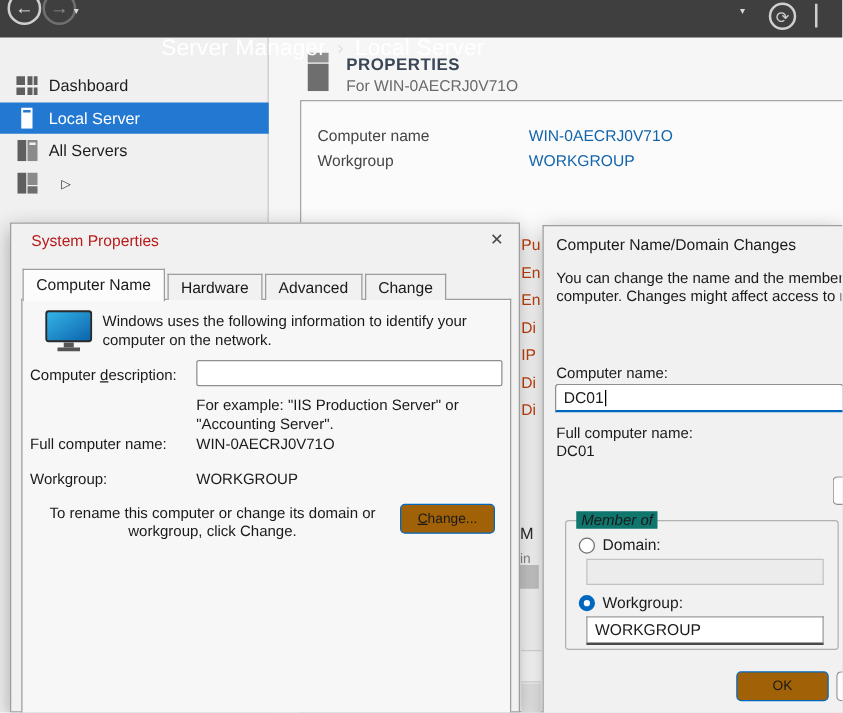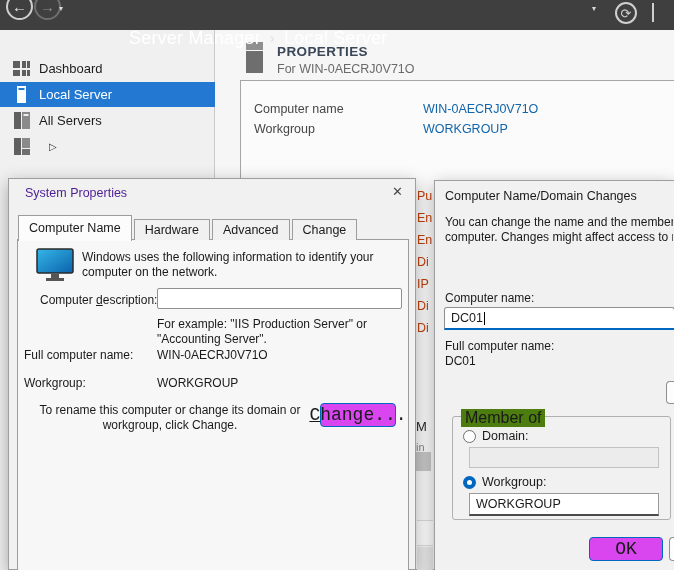--- a/index.html
+++ b/index.html
@@ -35,43 +35,43 @@
   .prop-label { position:absolute; left:13px; font-size:12.5px; color:#464646; }
   .prop-link { position:absolute; left:182px; font-size:12.5px; color:#1265ab; cursor:pointer; }
 
   
   .frag { position:absolute; left:417px; width:16px; height:15px; overflow:hidden; font-size:12.5px; color:#c2410c; white-space:nowrap; z-index:2; }
   .frag-dark { position:absolute; left:416px; width:16px; overflow:hidden; white-space:nowrap; z-index:2; }
   .strip-block { position:absolute; z-index:2; }
 
   
   .dialog { position:absolute; background:#f1f1f1; border:1px solid #9e9e9e; box-shadow:0 5px 16px rgba(0,0,0,.32); }
-  .dlg-title { position:absolute; font-size:12.5px; color:#4c1d95; white-space:nowrap; }
-  .btn { background:#d946ef; border:1px solid #8f8f8f; border-radius:4px; font-size:18px; color:#1a1a1a; display:flex; align-items:center; justify-content:center; cursor:pointer;font-family:Liberation Mono, monospace; }
+  .dlg-title { position:absolute; font-size:12.5px; color:#b91c1c; white-space:nowrap; }
+  .btn { background:#a16207; border:1px solid #8f8f8f; border-radius:4px; font-size:11px; color:#1a1a1a; display:flex; align-items:center; justify-content:center; cursor:pointer; }
   .btn.focused { border:1.5px solid #0067c0; }
   .u { text-decoration:underline; }
   .textfield { background:#ffffff; border:1px solid #8f8f8f; font-size:12.5px; color:#1a1a1a; display:flex; align-items:center; padding:0 6px; }
 
   
   #sysprop { left:8px; top:178px; width:408px; height:392px; z-index:3; }
   #sysprop .close-x { position:absolute; right:12px; top:5px; font-size:13px; color:#4a4a4a; cursor:pointer; }
   .tabs { position:absolute; left:9px; top:33px; display:flex; align-items:flex-end; height:28px; z-index:2; }
   .tab { border:1px solid #9c9c9c; border-bottom:none; background:#f1f1f1; font-size:12.5px; color:#1a1a1a; padding:0 10px; line-height:21px; height:21px; margin-right:2px; cursor:pointer; }
   .tab.active { background:#fcfcfc; height:26px; line-height:25px; position:relative; margin-bottom:-1px; }
   .tabpage { position:absolute; left:8px; top:60px; width:392px; height:332px; background:#f7f7f7; border:1px solid #9c9c9c; border-bottom:none; }
   .tp-text { position:absolute; font-size:12px; color:#1a1a1a; line-height:15px; }
   .monitor { position:absolute; left:18px; top:8px; width:38px; height:34px; }
 
   
   #cndc { left:434px; top:180px; width:240px; height:476px; border-right:none; z-index:4; }
   #cndc .dlg-text { position:absolute; font-size:12px; color:#1a1a1a; line-height:15px; white-space:nowrap; overflow:hidden; }
   .input-focused { position:absolute; left:9px; top:126px; width:231px; height:23px; background:#fff; border:1px solid #8f8f8f; border-bottom:2px solid #0067c0; border-radius:3px 3px 0 0; display:flex; align-items:center; padding:0 6px; font-size:12.5px; color:#1a1a1a; }
   .caret { display:inline-block; width:1px; height:13px; background:#000; margin-left:1px; }
   .groupbox { position:absolute; left:17px; top:235px; width:219px; height:104px; border:1px solid #b0b0b0; border-radius:3px; }
-  .gb-legend { position:absolute; top:-8px; left:8px; background:#4d7c0f; padding:0 4px; font-size:16px; color:#1a1a1a; }
+  .gb-legend { position:absolute; top:-8px; left:8px; background:#0f766e; padding:0 4px; font-size:12px; color:#1a1a1a;font-style:italic; }
   .radio { position:absolute; width:13px; height:13px; border-radius:50%; background:#fff; }
   .radio.off { border:1px solid #707070; }
   .radio.on { border:4px solid #0067c0; }
   .radio-label { position:absolute; font-size:12.5px; color:#1a1a1a; }
   .gb-input { position:absolute; left:16px; width:190px; height:21px; font-size:12.5px; }
   .gb-input.disabled { background:#ececec; border:1px solid #c2c2c2; }
   .gb-input.editable { background:#fff; border:1px solid #9a9a9a; border-bottom:2px solid #4a4a4a; height:23px; }
   .btn-fragment { position:absolute; background:#fdfdfd; border:1px solid #8f8f8f; border-right:none; border-radius:4px 0 0 4px; }
 </style>
 </head>
@@ -179,21 +179,21 @@
           <stop offset="0" stop-color="#35b6e8"></stop>
               <stop offset="1" stop-color="#0b62ab"></stop>
         </linearGradient>
           </defs>
         <rect x="1" y="1" width="36" height="24" rx="2" fill="url(#scr)" stroke="#2a2a2a" stroke-width="1.5"></rect>
         <rect x="15" y="26" width="8" height="4" fill="#555"></rect>
         <rect x="10" y="30" width="18" height="3" fill="#555"></rect>
       </svg>
       <div class="tp-text" style="left:64px; top:10px; width:324px;">Windows uses the following information to identify your computer on the network.</div>
 
-      <div class="tp-text" style="left:22px; top:53px;"><span>Computer </span><span class="u">d</span><span>escription:</span></div>
+      <div class="tp-text" style="left:6px; top:53px;"><span>Computer </span><span class="u">d</span><span>escription:</span></div>
       <div class="textfield" style="position:absolute; left:139px; top:48px; width:245px; height:21px; border-radius:2px;"></div>
 
       <div class="tp-text" style="left:139px; top:77px; width:242px; color:#1a1a1a;">For example: "IIS Production Server" or "Accounting Server".</div>
 
       <div class="tp-text" style="left:6px; top:108px;">Full computer name:</div>
       <div class="tp-text" style="left:139px; top:108px;">WIN-0AECRJ0V71O</div>
 
       <div class="tp-text" style="left:6px; top:136px;">Workgroup:</div>
       <div class="tp-text" style="left:139px; top:136px;">WORKGROUP</div>
 

